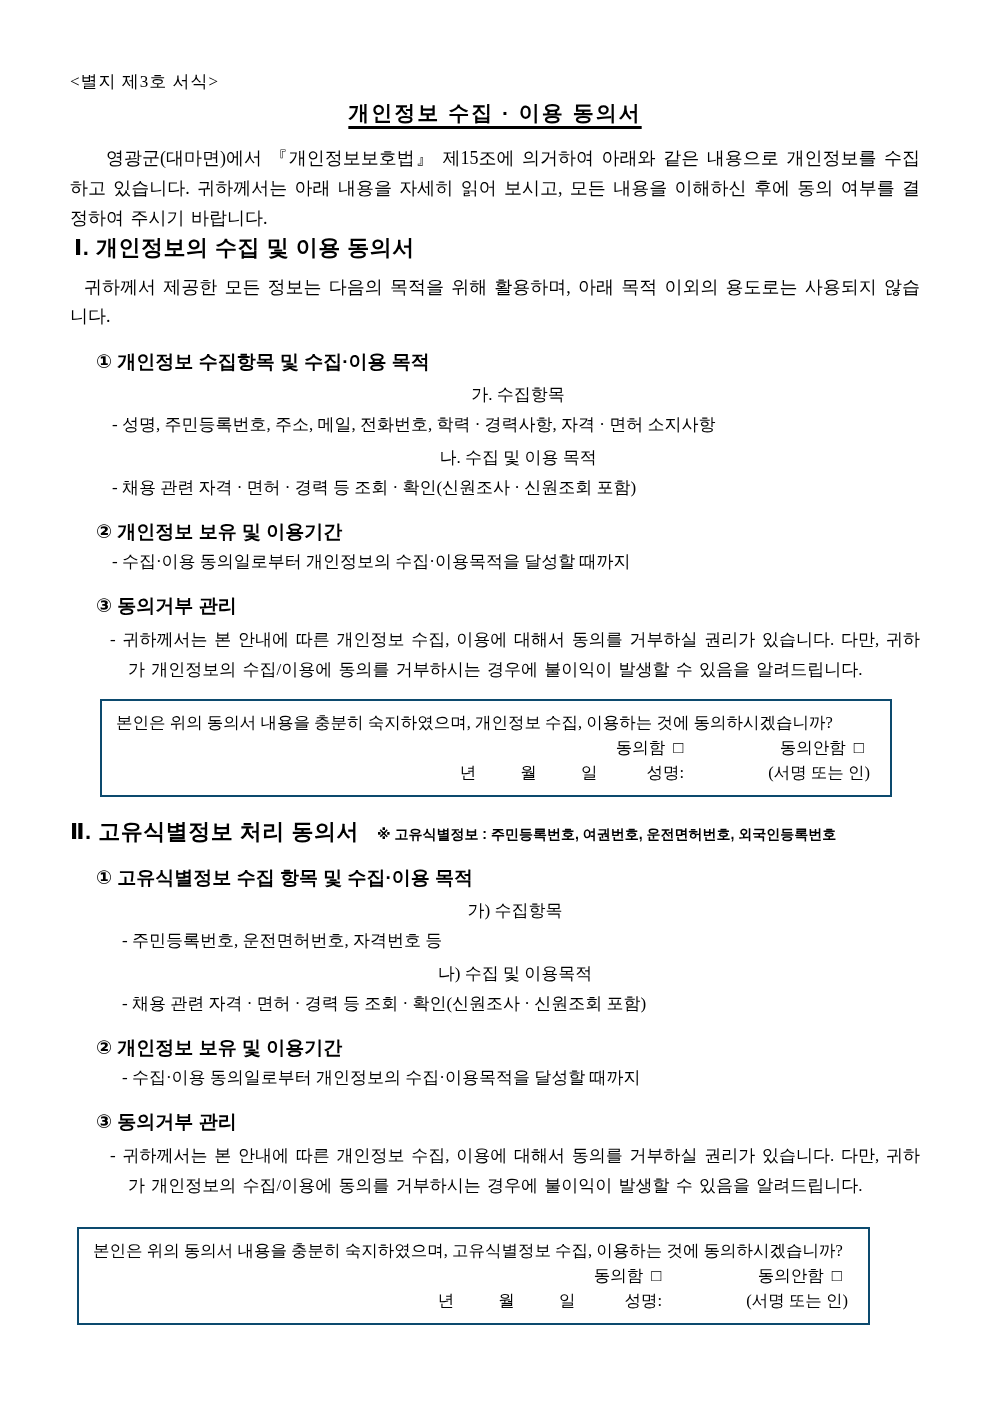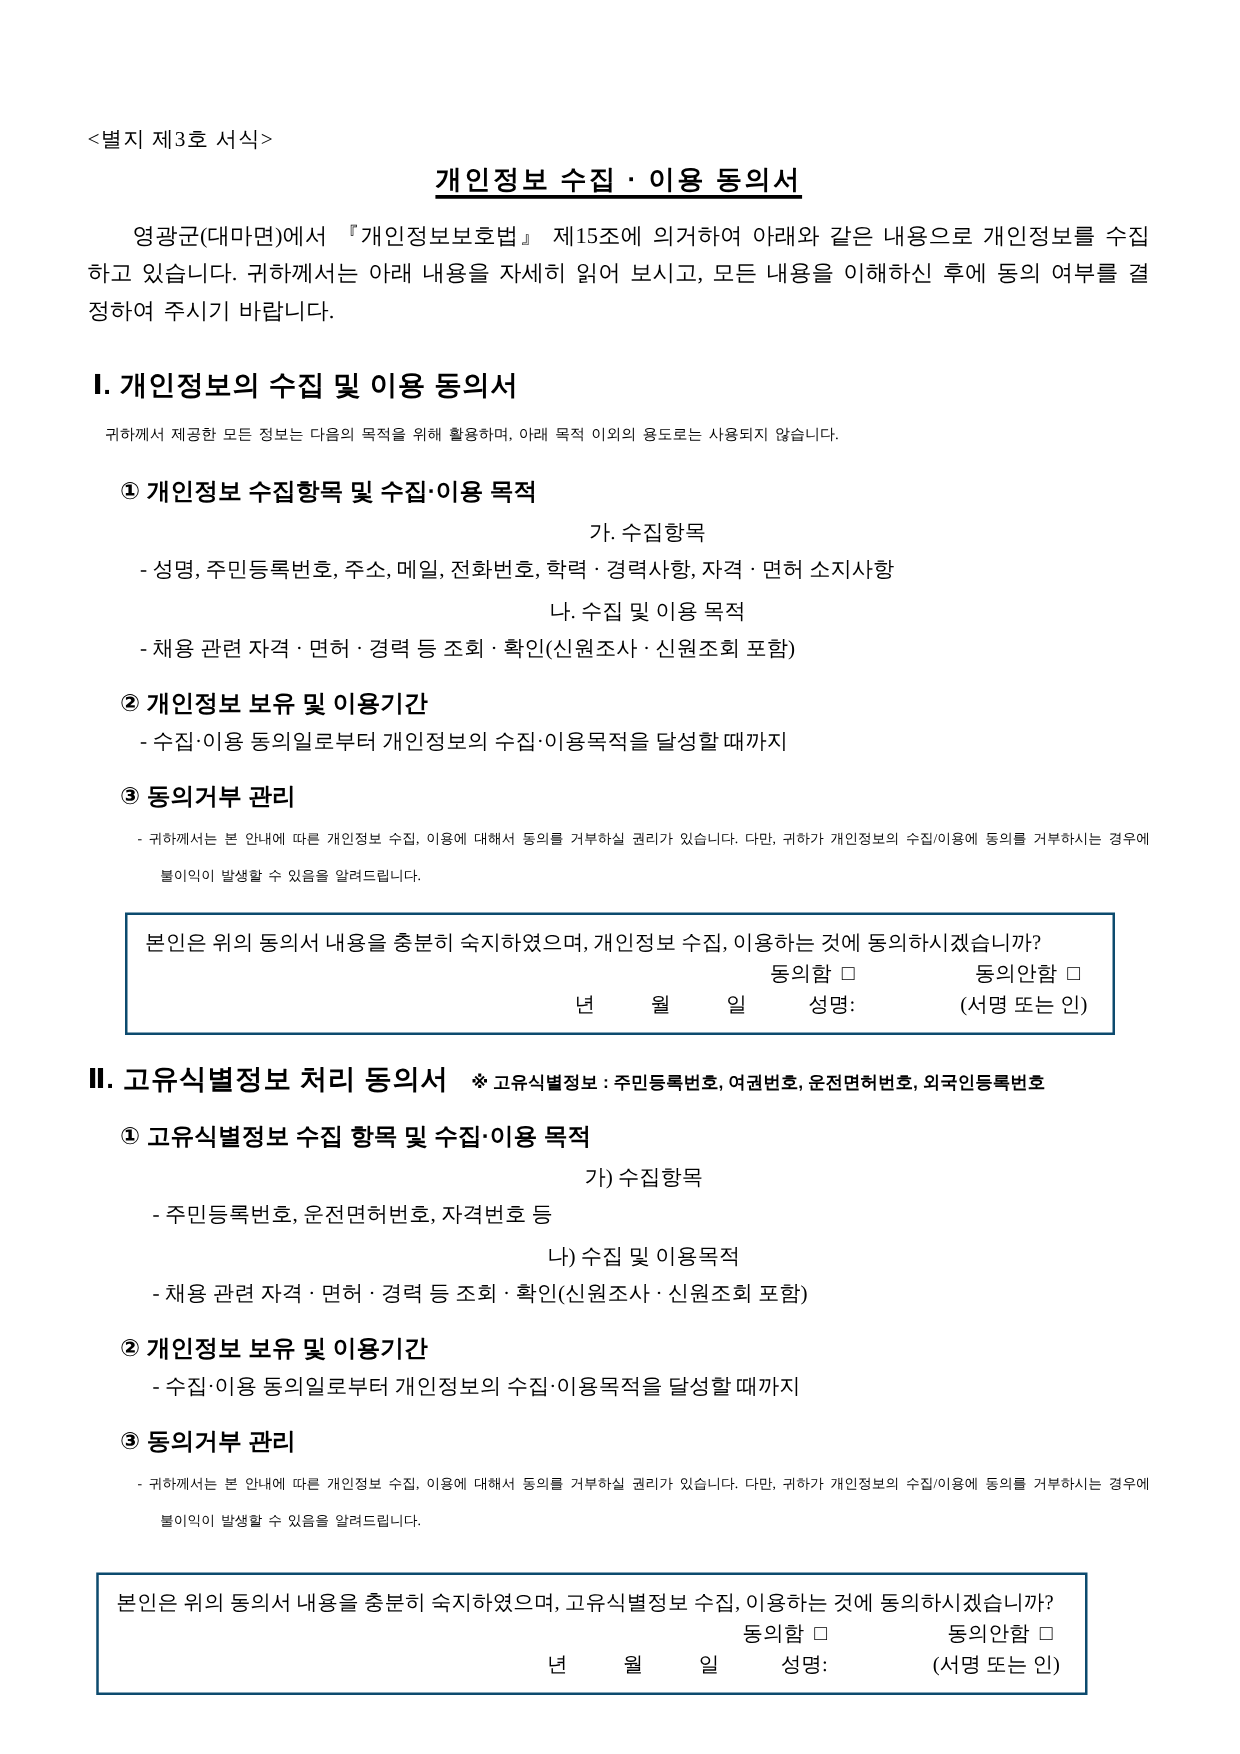--- a/index.html
+++ b/index.html
@@ -4,21 +4,21 @@
 <style>
   * { margin:0; padding:0; box-sizing:border-box; }
   html,body { background:#fff; }
   .page{
     position:relative;
     width:992px; height:1403px;
     margin:0 auto;
     background:#ffffff;
     color:#000;
     font-family:"Liberation Serif","DejaVu Serif",serif;
-    padding:100px 72px 0 70px;
+    padding:70px 72px 0 70px;
     overflow:hidden;
   }
 
   .form-label{
     font-size:17px;
     letter-spacing:1px;
   }
   .doc-title{
     text-align:center;
     font-size:21px;
@@ -35,21 +35,20 @@
   .doc-intro{
     margin-top:16px;
     font-size:18px;
     line-height:30px;
     text-align:justify;
     text-indent:36px;
     word-break:break-all;
     word-spacing:2px;
   }
   .sec-heading{
-    margin-top:30px;
     margin-left:4px;
     font-size:22px;
     font-weight:bold;
     letter-spacing:0.5px;
     font-family:"Liberation Sans","DejaVu Sans",sans-serif;
   }
   .sec2-row{
     margin-top:20px;
     display:flex;
     align-items:baseline;
@@ -57,21 +56,21 @@
   .sec2-row .sec-heading{ margin-top:0; margin-left:0; }
   .sec-note{
     margin-left:18px;
     font-size:14px;
     font-weight:600;
     white-space:nowrap;
     font-family:"Liberation Sans","DejaVu Sans",sans-serif;
   }
   .sec-intro{
     margin-top:10px;
-    font-size:12px;
+    font-size:18px;
     line-height:29px;
     text-align:justify;
     text-indent:14px;
     word-break:break-all;
     word-spacing:2px;
   }
   .num-heading{
     margin-top:18px;
     margin-left:26px;
     font-size:19px;
@@ -91,21 +90,21 @@
     font-size:17px;
     line-height:26px;
   }
   .s2 .sub-label{ margin-left:40px; }
   .s2 .sub-detail{ margin-left:52px; }
   .long-detail{
     margin-top:6px;
     margin-left:40px;
     padding-left:18px;
     text-indent:-18px;
-    font-size:11px;
+    font-size:17px;
     line-height:30px;
     text-align:justify;
     word-break:break-all;
     word-spacing:2px;
   }
   .consent-box{
     border:2px solid #0c4a6e;
     margin-top:14px;
     padding:9px 12px 10px 14px;
     font-size:16.5px;

